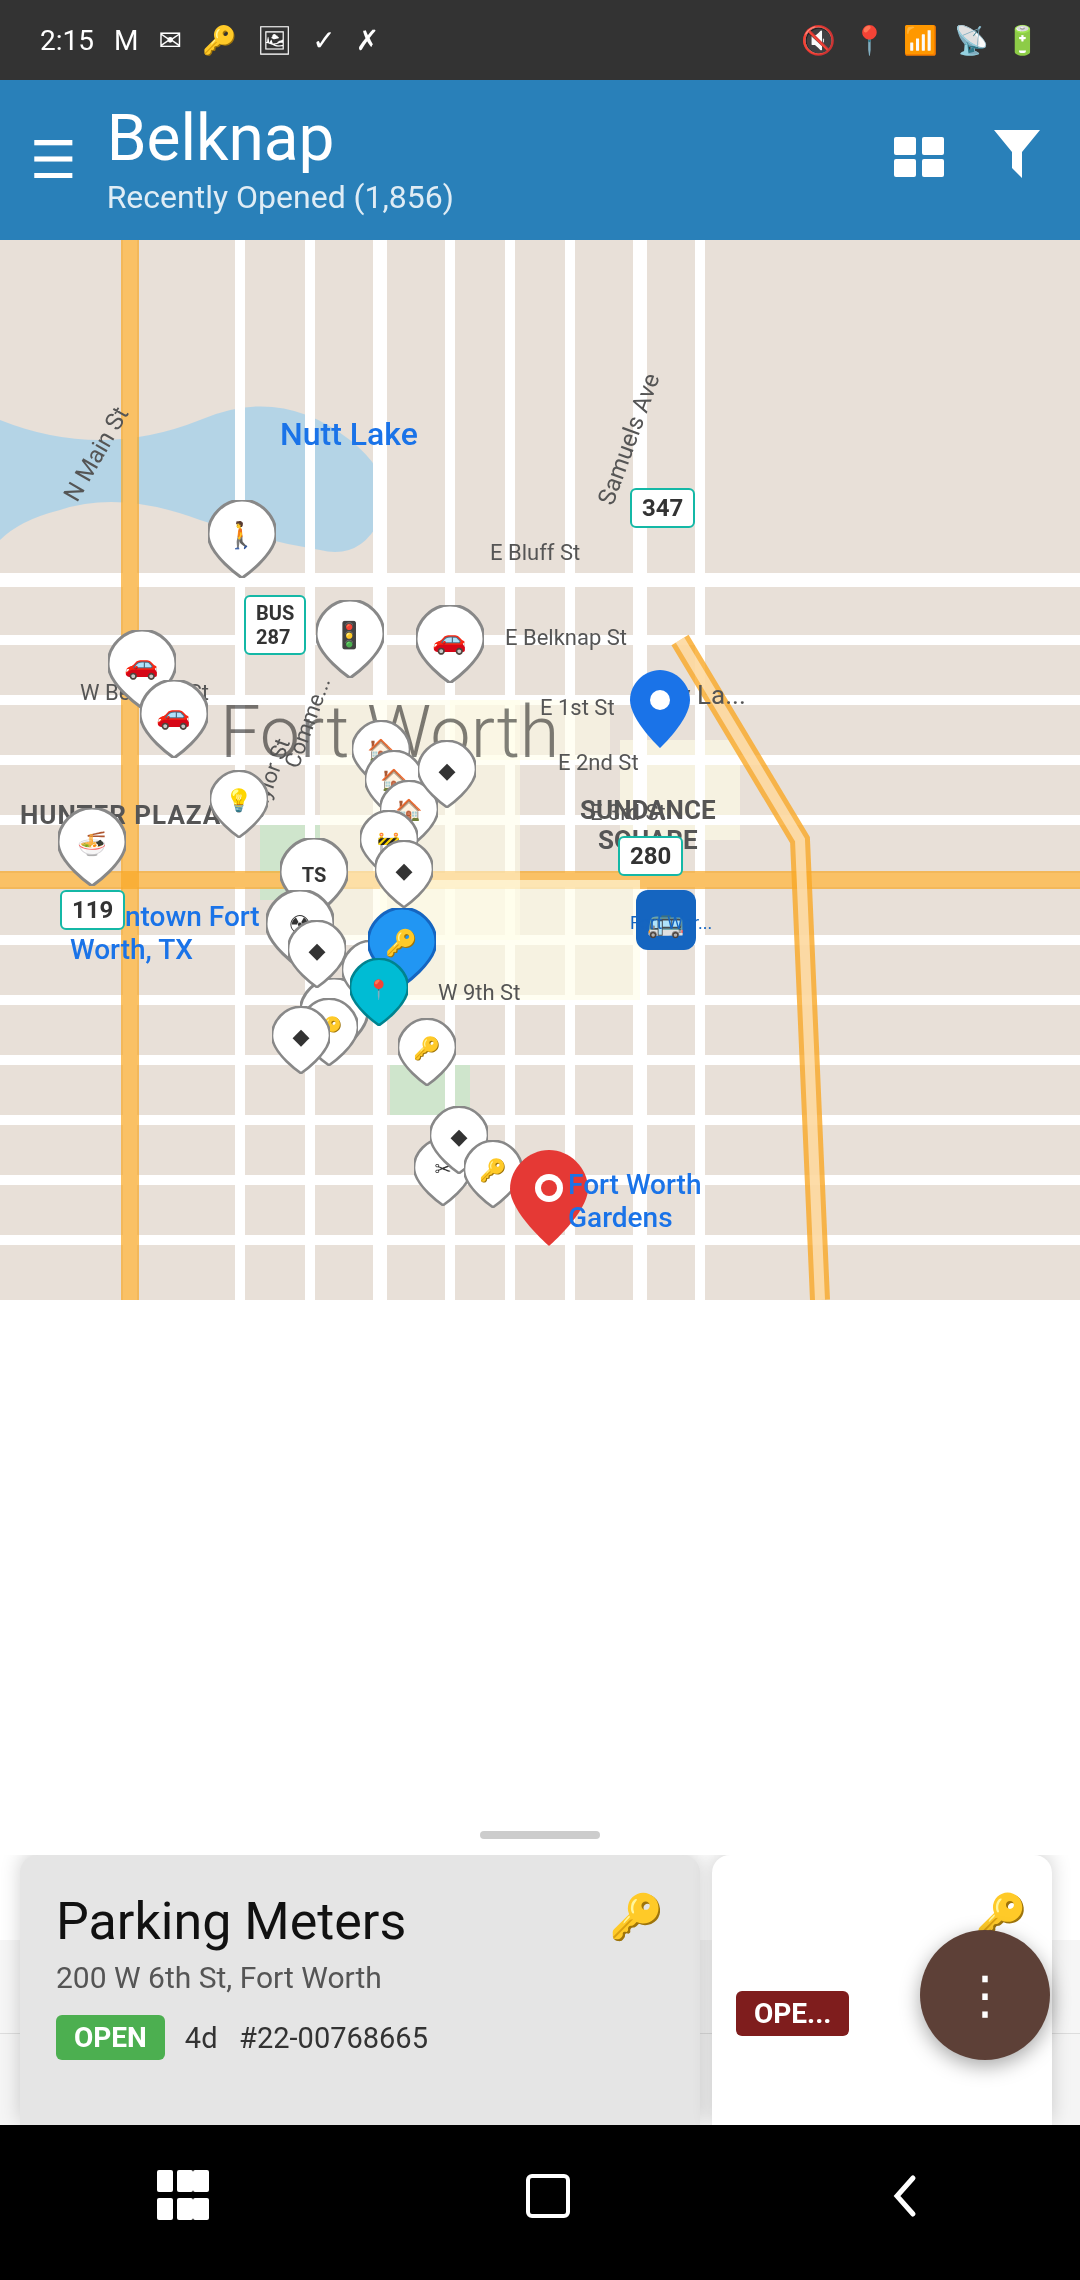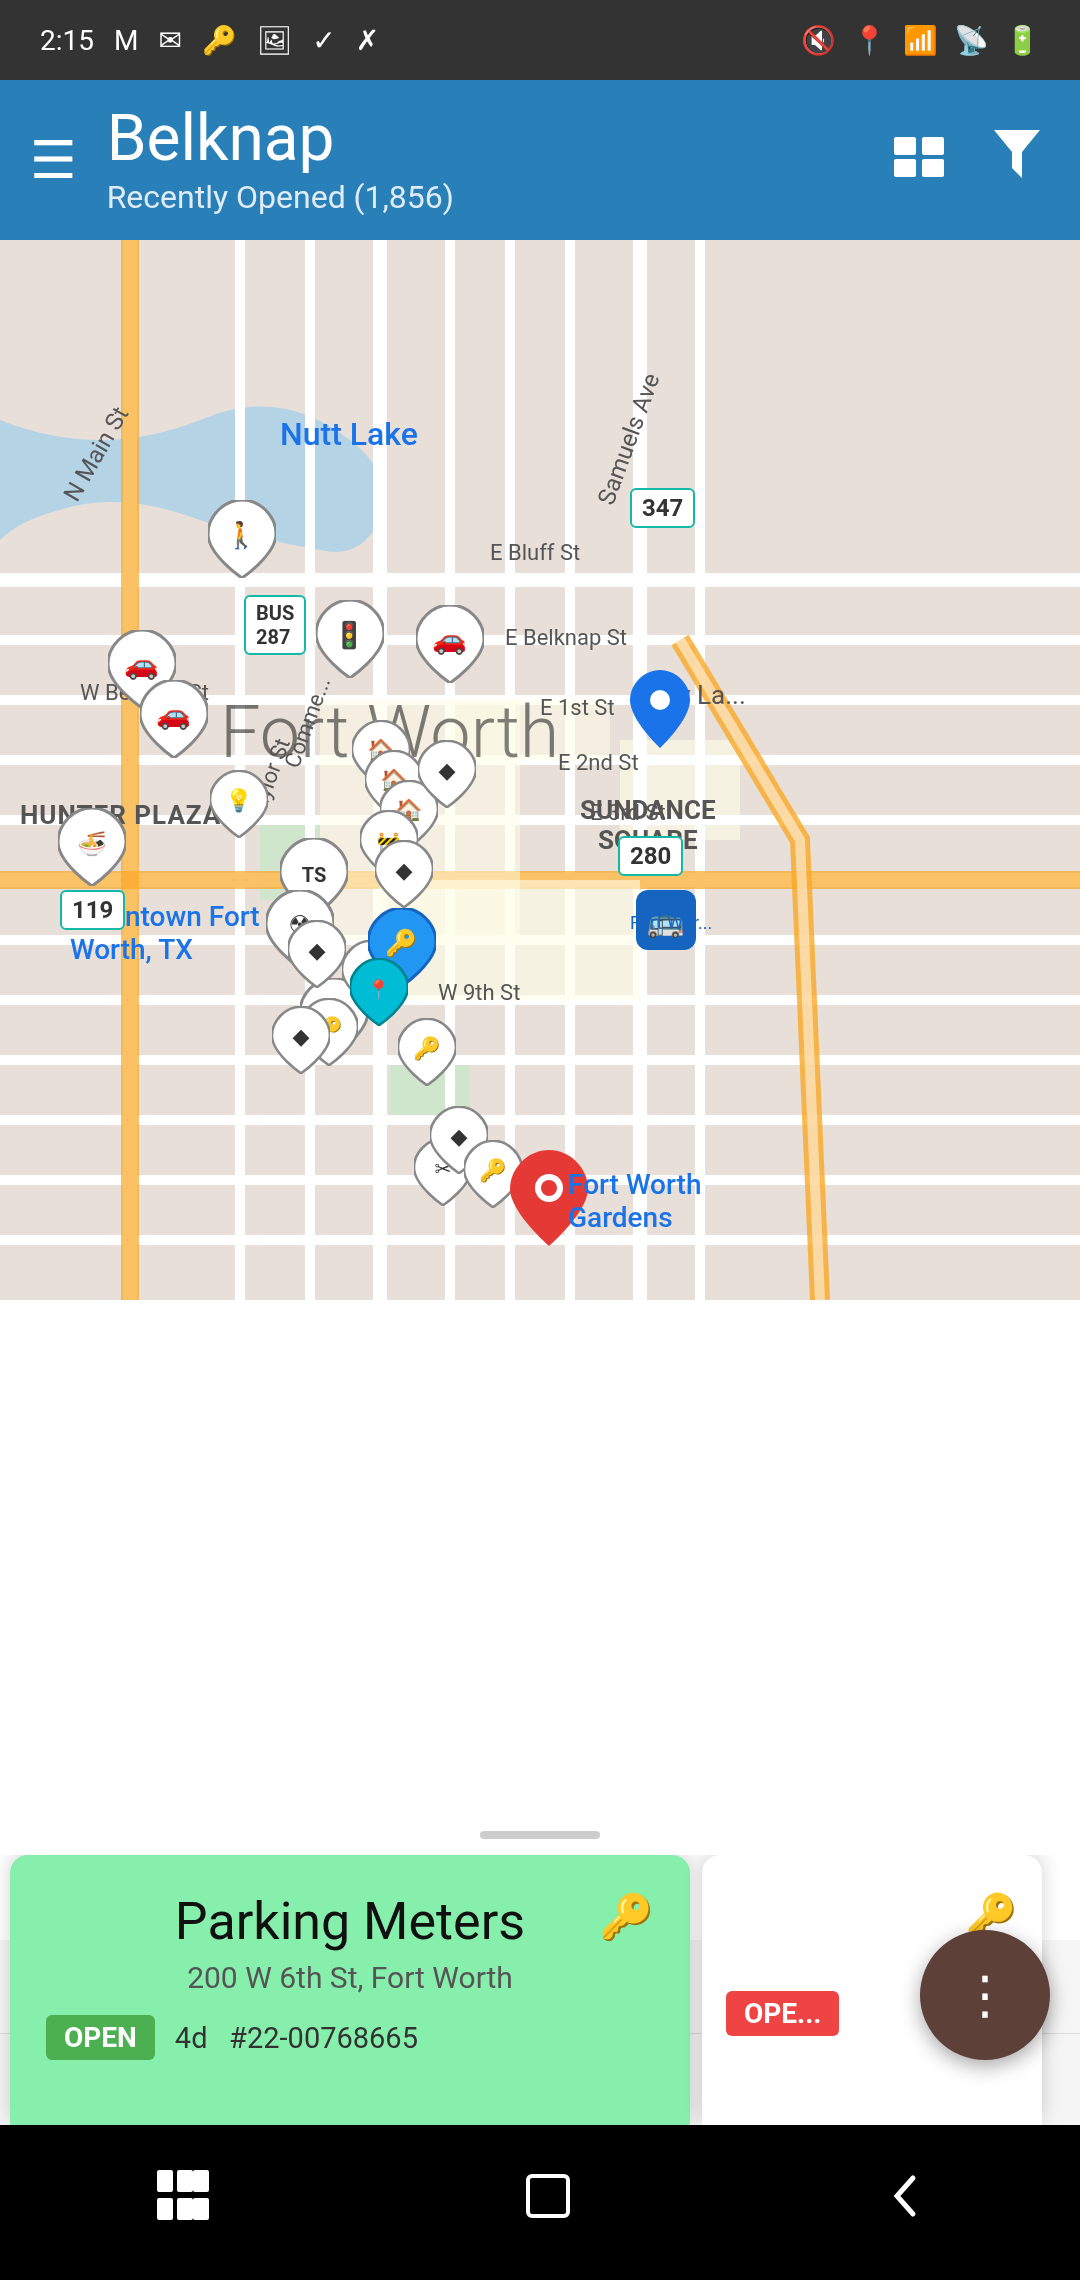--- a/index.html
+++ b/index.html
@@ -100,28 +100,28 @@
     .map-city-label {
       position: absolute;
       top: 450px;
       left: 220px;
       font-size: 72px;
       font-weight: 300;
       color: rgba(0,0,0,0.5);
       pointer-events: none;
     }
     .incident-card {
-      background: #86efac;
+      background: #e5e5e5;
       width: 680px;
       height: 270px;
       border-radius: 18px 18px 0 0;
       padding: 36px 36px 24px 36px;
       box-shadow: 0 -4px 20px rgba(0,0,0,0.18);
       position: relative;
-      text-align: center;
+      margin-left: 10px;
     }
     .incident-card-title {
       font-size: 52px;
       font-weight: 400;
       color: #111;
       margin-bottom: 8px;
     }
     .incident-card-address {
       font-size: 30px;
       color: #555;
@@ -158,21 +158,21 @@
       width: 340px;
       height: 270px;
       border-radius: 18px 18px 0 0;
       padding: 36px 24px 24px 24px;
       box-shadow: 0 -4px 20px rgba(0,0,0,0.18);
       margin-left: 12px;
       position: relative;
       overflow: hidden;
     }
     .incident-card-2-badge {
-      background: #ef4444;
+      background: #7f1d1d;
       color: #fff;
       font-size: 28px;
       font-weight: 700;
       padding: 6px 18px;
       border-radius: 6px;
       margin-top: 100px;
       display: inline-block;
     }
 
     

